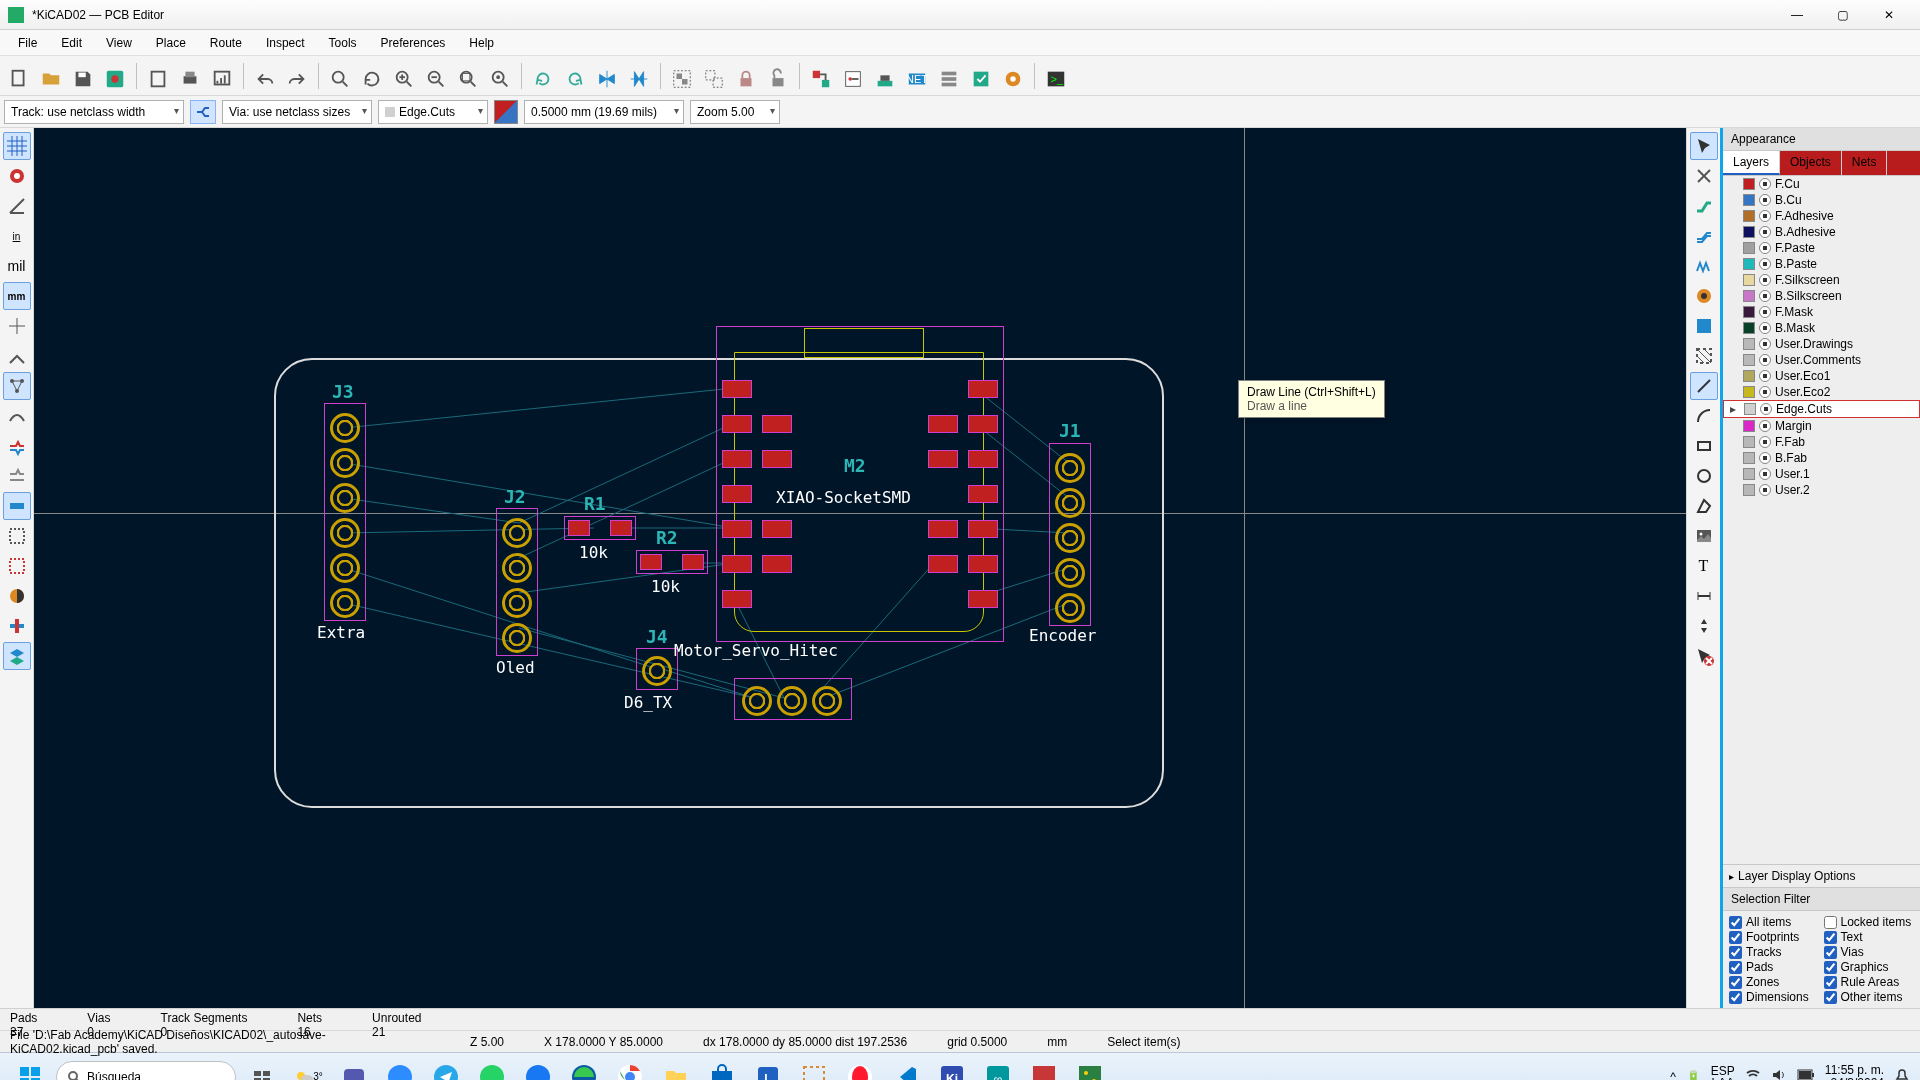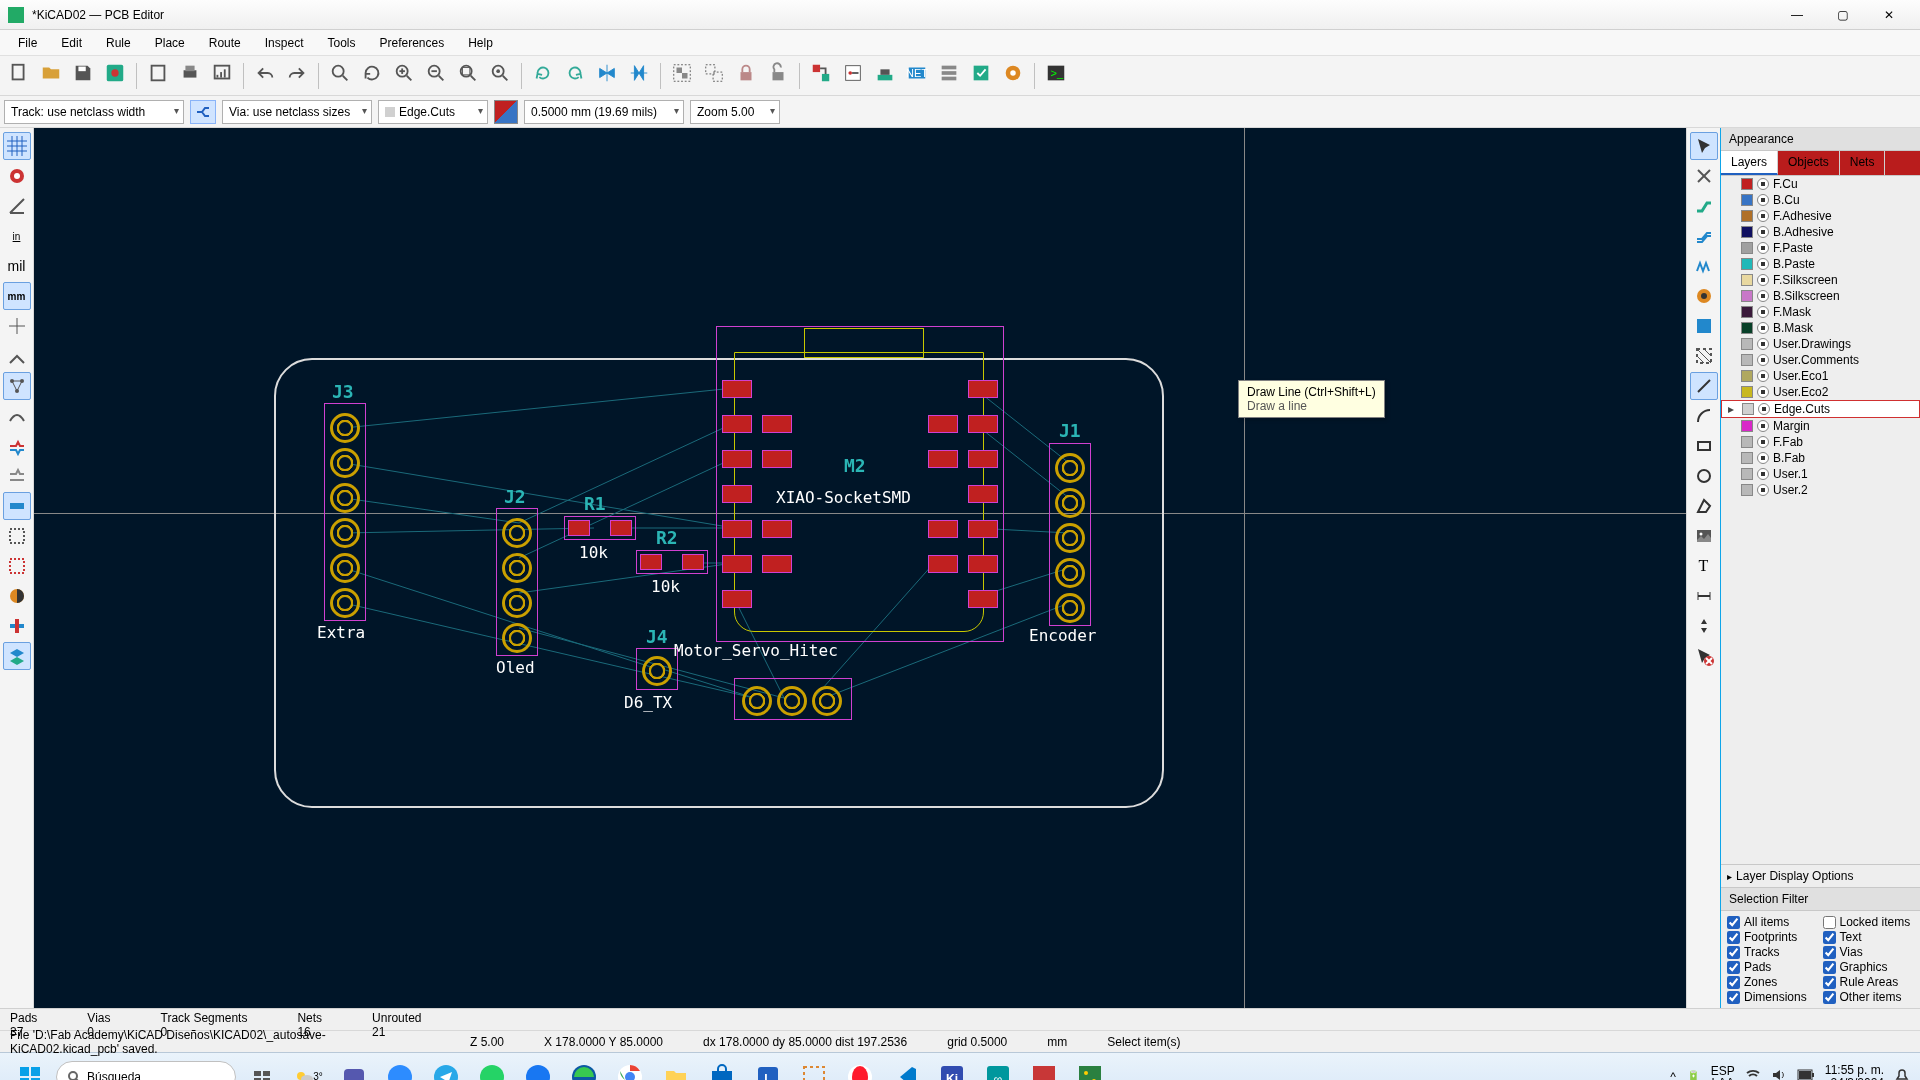--- a/index.html
+++ b/index.html
@@ -4,34 +4,34 @@
 <style>
 * { margin: 0; padding: 0; box-sizing: border-box; font-family: "Segoe UI", Tahoma, sans-serif; font-size: 12px; }
 body { background: #f0f0f0; overflow: hidden; width: 1920px; height: 1080px; }
 .titlebar { height: 30px; background: linear-gradient(#fdfdfd,#f0f0f0); display: flex; align-items: center; padding: 0 8px; border-bottom: 1px solid #d0d0d0; }
 .titlebar .icon { width: 16px; height: 16px; background: #2a6; margin-right: 8px; }
 .titlebar .title { flex: 1; }
 .titlebar .winbtn { width: 46px; height: 30px; display: flex; align-items: center; justify-content: center; cursor: default; }
 .menubar { height: 26px; background: #f8f8f8; display: flex; align-items: center; padding: 0 8px; border-bottom: 1px solid #e0e0e0; gap: 4px; }
 .menubar span { padding: 2px 10px; }
 .toolbar { height: 40px; background: #f4f4f4; display: flex; align-items: center; padding: 0 4px; gap: 2px; border-bottom: 1px solid #d8d8d8; }
-.tbtn { width: 30px; height: 30px; display: flex; align-items: flex-start; justify-content: center; border: 1px solid transparent; border-radius: 2px; }
+.tbtn { width: 30px; height: 30px; display: flex; align-items: flex-end; justify-content: center; border: 1px solid transparent; border-radius: 2px; }
 .tbtn svg { width: 22px; height: 22px; }
 .tsep { width: 1px; height: 26px; background: #c0c0c0; margin: 0 4px; }
 .toolbar2 { height: 32px; background: #f4f4f4; display: flex; align-items: center; padding: 0 4px; gap: 6px; border-bottom: 1px solid #d8d8d8; }
 .combo { height: 24px; border: 1px solid #b0b0b0; background: #fff; padding: 0 18px 0 6px; display: flex; align-items: center; position: relative; }
 .combo::after { content: "▾"; position: absolute; right: 4px; top: 4px; font-size: 10px; color: #555; }
 .togglebtn { width: 26px; height: 24px; border: 1px solid #8ab4f8; background: #d0e4ff; display: flex; align-items: center; justify-content: center; }
 .main { display: flex; height: 880px; }
 .leftbar { width: 34px; background: #f4f4f4; border-right: 1px solid #d8d8d8; display: flex; flex-direction: column; align-items: center; padding-top: 4px; gap: 2px; }
 .lbtn { width: 28px; height: 28px; display: flex; align-items: center; justify-content: center; border: 1px solid transparent; border-radius: 2px; }
 .lbtn.active { background: #cfe4ff; border: 1px solid #6aa0e0; }
 .canvas { flex: 1; background: #001528; position: relative; overflow: hidden; }
 .rightbar { width: 34px; background: #f4f4f4; border-left: 1px solid #d8d8d8; display: flex; flex-direction: column; align-items: center; padding-top: 4px; gap: 2px; }
-.rpanel { width: 200px; background: #eeeeee; border-left: 1px solid #0ea5e9; display: flex; flex-direction: column; }
+.rpanel { width: 200px; background: #eeeeee; border-left: 3px solid #0ea5e9; display: flex; flex-direction: column; }
 .rpanel .phdr { background: #e0e0e0; padding: 4px 8px; border-bottom: 1px solid #c8c8c8; font-weight: 500; }
 .rpanel .tabs { display: flex; background: #b91c1c; border-bottom: 1px solid #c8c8c8; }
 .rpanel .tab { padding: 4px 10px; border-right: 1px solid #d0d0d0; }
 .rpanel .tab.active { background: #fff; border-bottom: 2px solid #2060c0; }
 .layers { flex: 1; overflow: auto; }
 .layer-row { display: flex; align-items: center; gap: 4px; padding: 1px 6px; }
 .layer-row.sel { background: #fff; border: 1px solid #d03030; }
 .layer-row .arrow { width: 10px; color: #444; }
 .layer-row .clr { width: 12px; height: 12px; border: 1px solid #888; }
 .layer-row .eye { width: 12px; height: 12px; border: 1px solid #888; border-radius: 50%; background: radial-gradient(circle,#333 30%,#fff 31%); }
@@ -72,21 +72,21 @@
   <div class="icon"></div>
   <div class="title">*KiCAD02 — PCB Editor</div>
   <div class="winbtn">―</div>
   <div class="winbtn">▢</div>
   <div class="winbtn">✕</div>
 </div>
 
 <div class="menubar">
   <span>File</span>
   <span>Edit</span>
-  <span>Rule</span>
+  <span>View</span>
   <span>Place</span>
   <span>Route</span>
   <span>Inspect</span>
   <span>Tools</span>
   <span>Preferences</span>
   <span>Help</span>
 </div>
 
 <div class="toolbar">
   <div class="tbtn">

